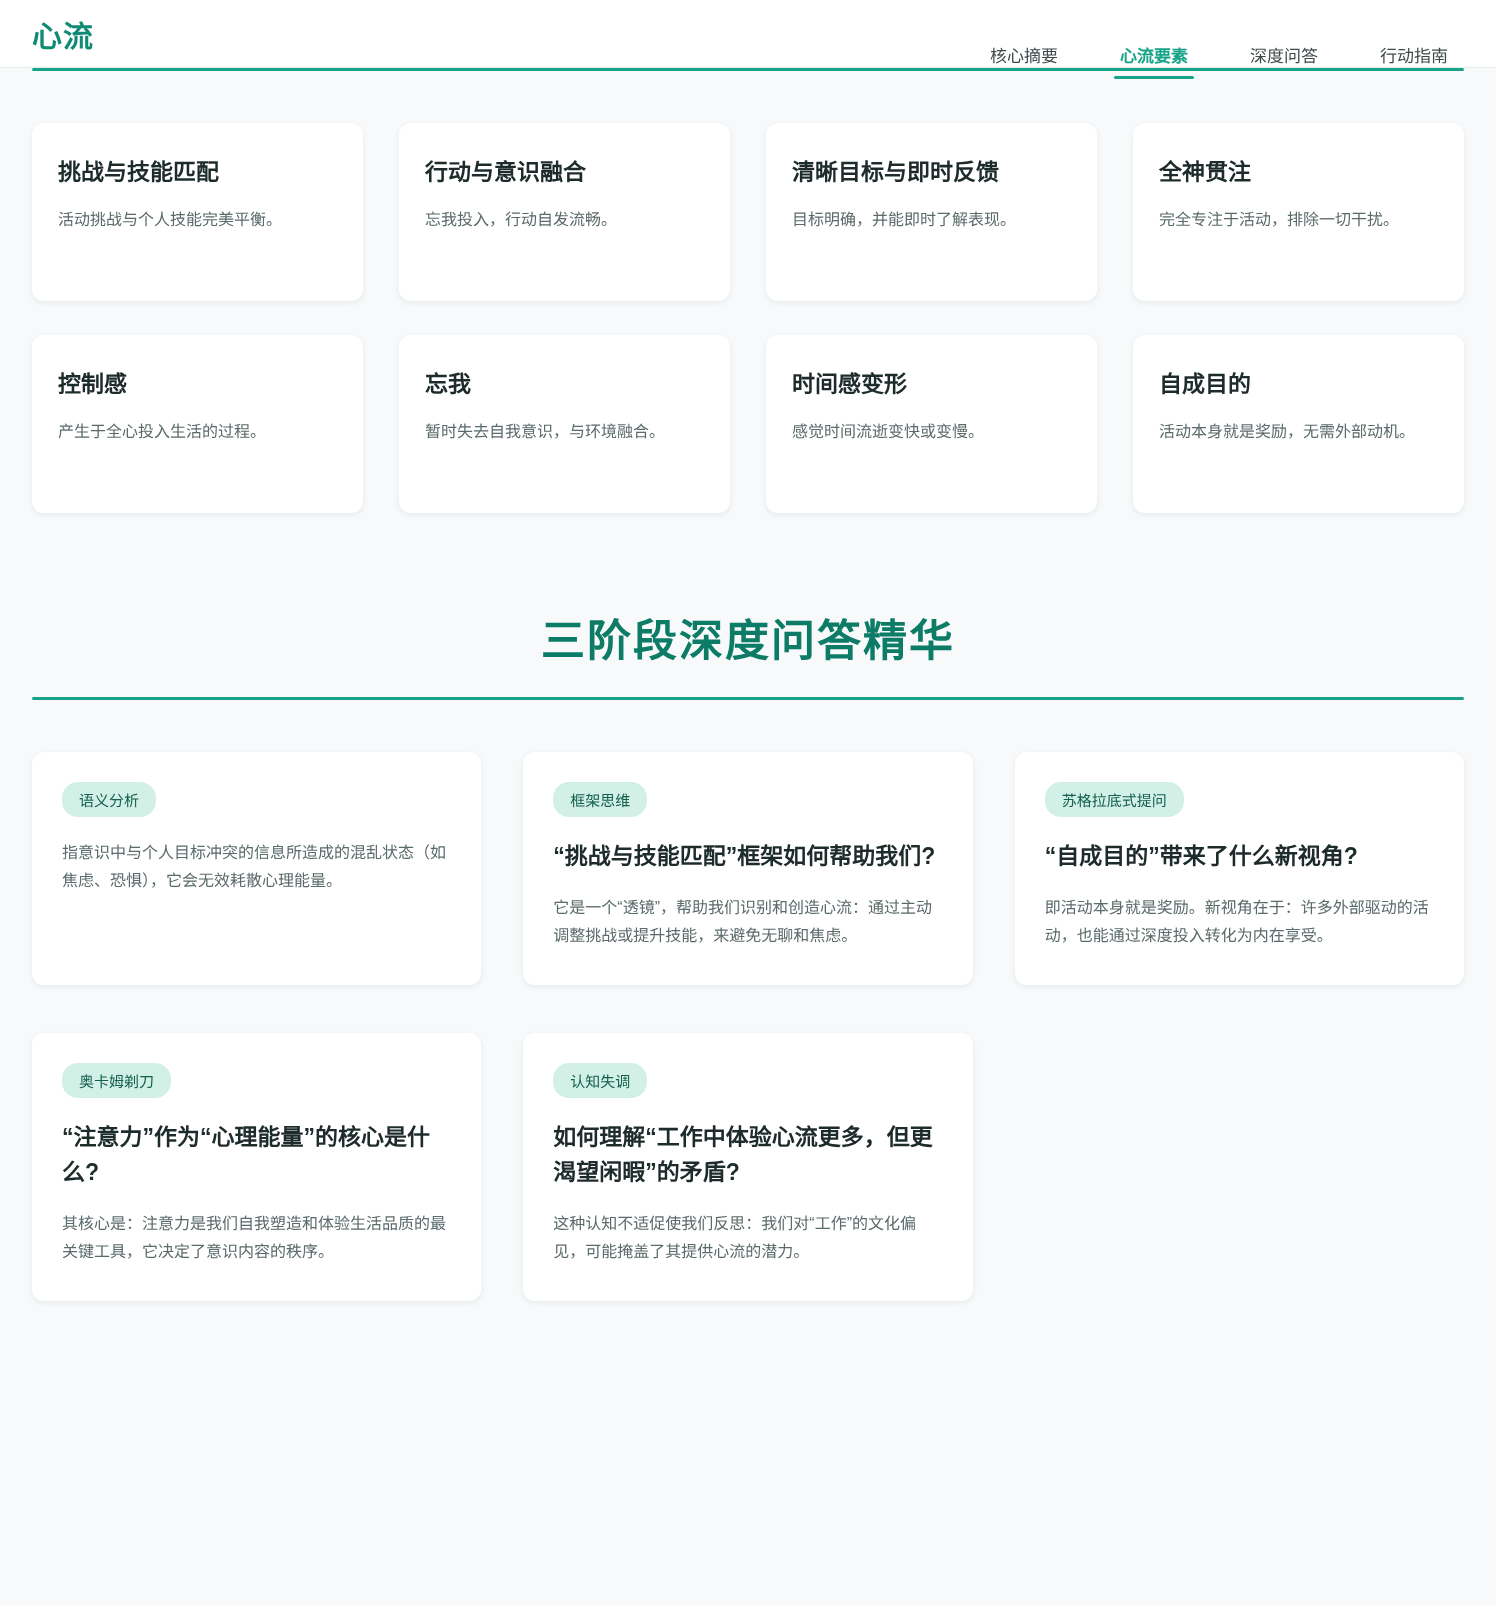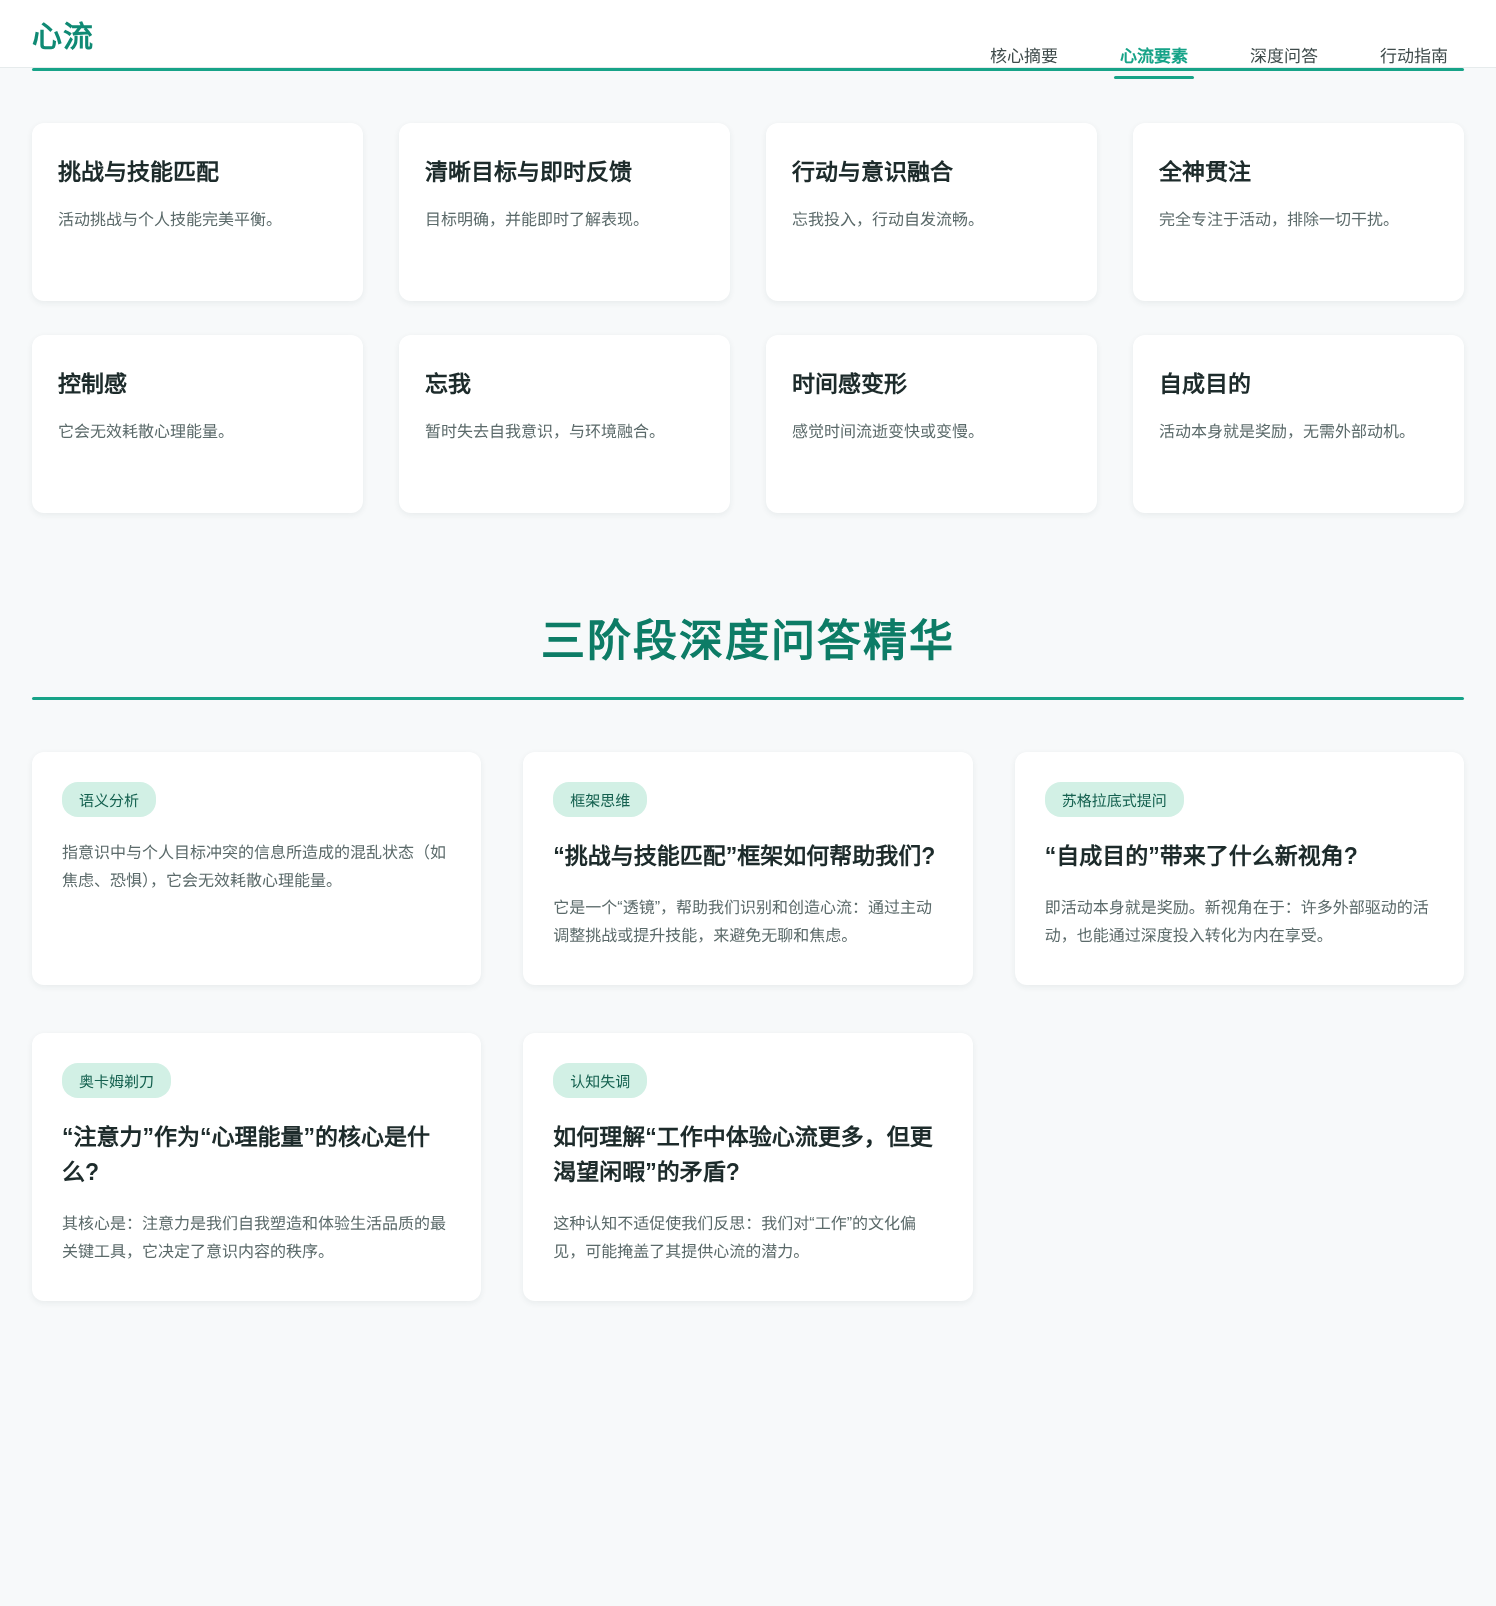--- a/index.html
+++ b/index.html
@@ -160,37 +160,37 @@
     <div class="section-rule"></div>
 
     <div class="elements-grid">
 
       <div class="element-card">
         <div class="element-title">挑战与技能匹配</div>
         <div class="element-desc">活动挑战与个人技能完美平衡。</div>
       </div>
 
       <div class="element-card">
+        <div class="element-title">行动与意识融合</div>
+        <div class="element-desc">忘我投入，行动自发流畅。</div>
+      </div>
+
+      <div class="element-card">
         <div class="element-title">清晰目标与即时反馈</div>
         <div class="element-desc">目标明确，并能即时了解表现。</div>
       </div>
 
       <div class="element-card">
-        <div class="element-title">行动与意识融合</div>
-        <div class="element-desc">忘我投入，行动自发流畅。</div>
-      </div>
-
-      <div class="element-card">
         <div class="element-title">全神贯注</div>
         <div class="element-desc">完全专注于活动，排除一切干扰。</div>
       </div>
 
       <div class="element-card">
         <div class="element-title">控制感</div>
-        <div class="element-desc">它会无效耗散心理能量。</div>
+        <div class="element-desc">产生于全心投入生活的过程。</div>
       </div>
 
       <div class="element-card">
         <div class="element-title">忘我</div>
         <div class="element-desc">暂时失去自我意识，与环境融合。</div>
       </div>
 
       <div class="element-card">
         <div class="element-title">时间感变形</div>
         <div class="element-desc">感觉时间流逝变快或变慢。</div>

